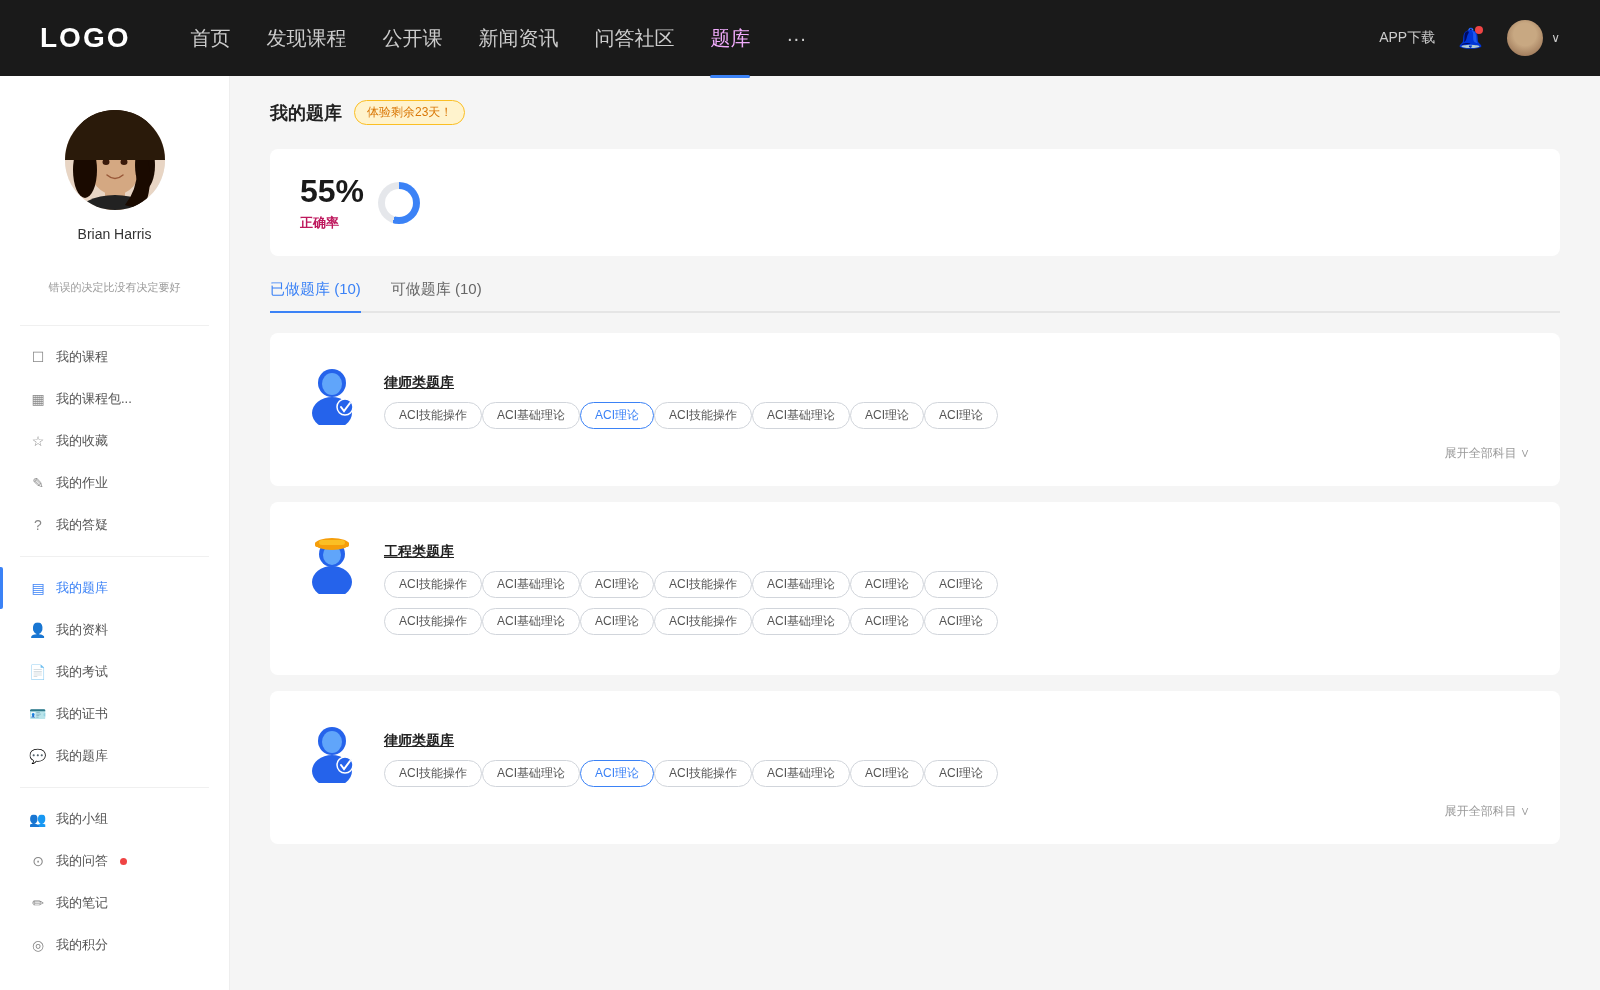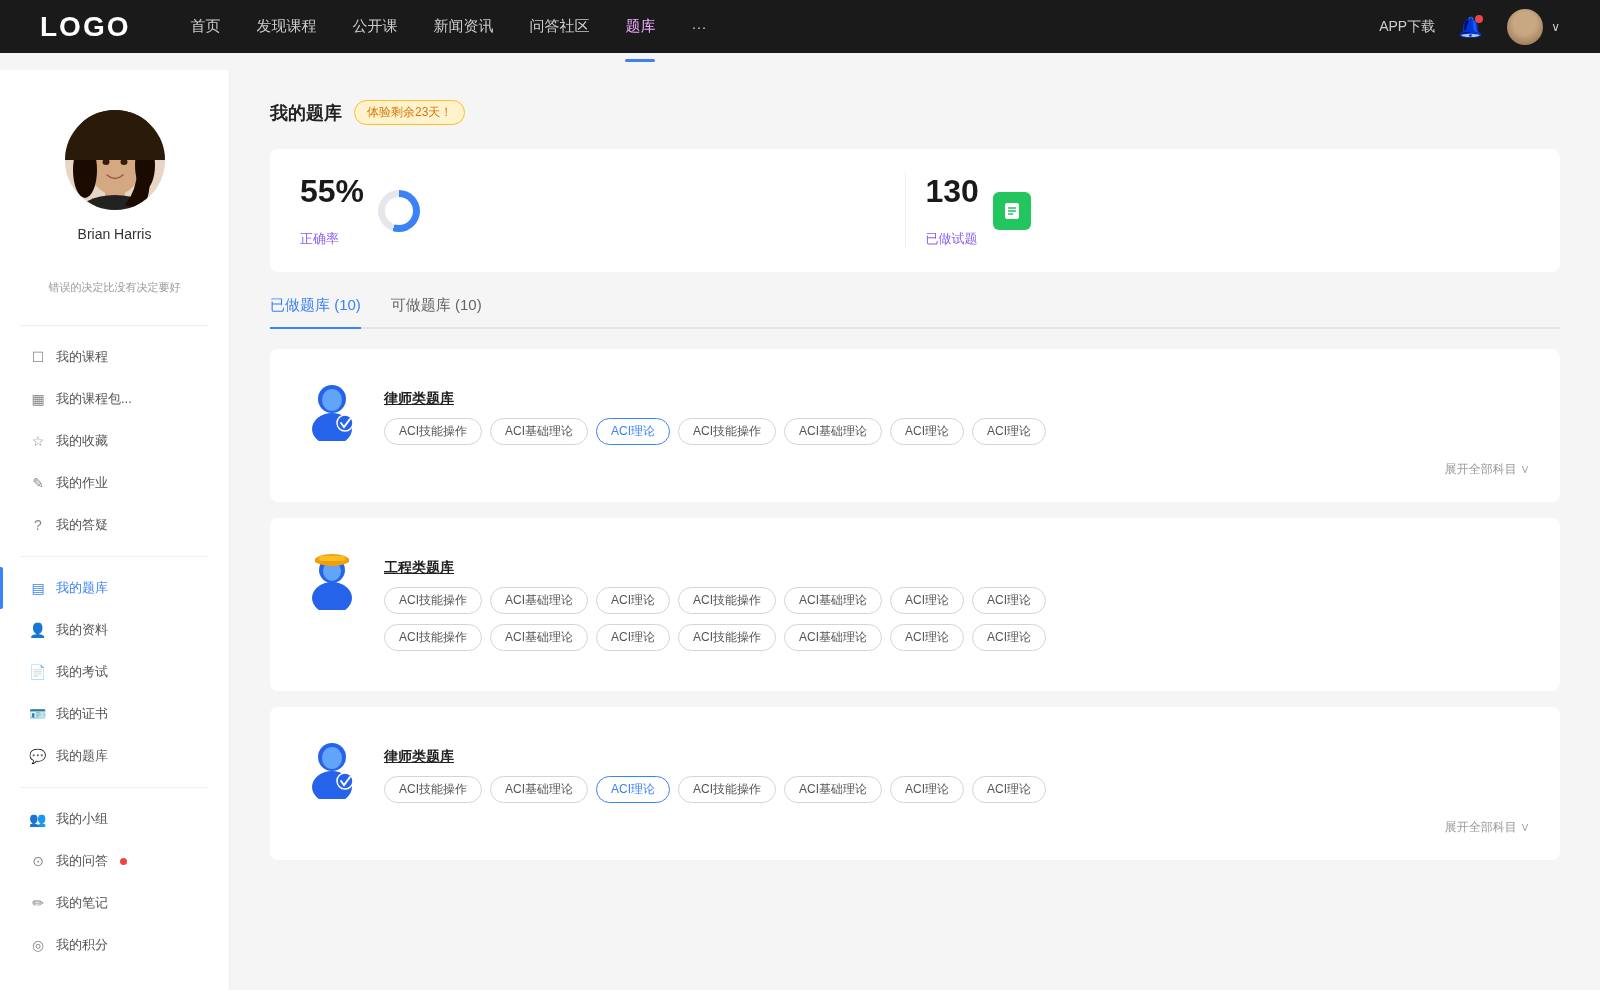--- a/index.html
+++ b/index.html
@@ -1,21 +1,21 @@
 <!DOCTYPE html>
 <html><head>
   <meta charset="utf-8">
   <style>
     * { box-sizing: border-box; margin: 0; padding: 0; }
     body { font-family: -apple-system, BlinkMacSystemFont, "PingFang SC", "Helvetica Neue", Arial, sans-serif; background: #f5f5f5; min-height: 990px; }
 
     
     .navbar {
       background: #1a1a1a;
-      height: 53px;
+      height: 76px;
       display: flex;
       align-items: center;
       padding: 0 40px;
       position: fixed;
       top: 0; left: 0; right: 0;
       z-index: 100;
     }
     .navbar-logo {
       color: white;
       font-size: 28px;
@@ -24,21 +24,21 @@
       margin-right: 60px;
     }
     .navbar-nav {
       display: flex;
       align-items: center;
       gap: 36px;
       flex: 1;
     }
     .nav-item {
       color: #ccc;
-      font-size: 15px;
+      font-size: 20px;
       cursor: pointer;
       position: relative;
     }
     .nav-item.active {
       color: #f0abfc;
     }
     .nav-item.active::after {
       content: '';
       position: absolute;
       bottom: -26px;
@@ -242,22 +242,23 @@
     }
     .stat-item:first-child { padding-left: 0; }
     .stat-item:last-child { border-right: none; }
     .stat-value {
       font-size: 32px;
       font-weight: 600;
       color: #1a1a1a;
     }
     .stat-label {
       font-size: 13px;
-      color: #8b5cf6;
-      margin-top: 20px;
+      color: #be185d;
+      margin-top: 4px;
+      font-weight: bold;
     }
     .stat-text-group { display: flex; flex-direction: column; }
 
     
     .tabs-row {
       display: flex;
       gap: 30px;
       margin-bottom: 20px;
       border-bottom: 2px solid #e5e5e5;
     }
@@ -301,21 +302,21 @@
     .bank-title {
       font-size: 14px;
       font-weight: 600;
       color: #222;
       margin-top: 17px;
       text-decoration: underline;
     }
     .tags-row {
       display: flex;
       flex-wrap: wrap;
-      gap: 8px;
+      gap: 0;
       margin-top: 10px;
     }
     .tag {
       border: 1px solid #d1d5db;
       border-radius: 20px;
       padding: 4px 14px;
       font-size: 12px;
       color: #555;
       cursor: pointer;
     }
@@ -542,34 +543,20 @@
       <div class="stat-item">
         <div class="stat-text-group">
           <span class="stat-value">55%</span>
           <span class="stat-label">正确率</span>
         </div>
         <div class="donut">
           <div class="donut-inner"></div>
         </div>
       </div>
 
-      <div class="stat-item">
-        <div class="stat-text-group">
-          <span class="stat-value">130</span>
-          <span class="stat-label">已做试题</span>
-        </div>
-        <div class="doc-icon">
-          <svg width="20" height="20" viewBox="0 0 20 20" fill="none">
-            <rect x="3" y="2" width="14" height="16" rx="2" fill="white"></rect>
-            <line x1="6" y1="7" x2="14" y2="7" stroke="#22c55e" stroke-width="1.5"></line>
-            <line x1="6" y1="10" x2="14" y2="10" stroke="#22c55e" stroke-width="1.5"></line>
-            <line x1="6" y1="13" x2="11" y2="13" stroke="#22c55e" stroke-width="1.5"></line>
-          </svg>
-        </div>
-      </div>
 
 
     </div>
 
     <div class="tabs-row">
       <span class="tab active">已做题库 (10)</span>
       <span class="tab">可做题库 (10)</span>
     </div>
 
     <div class="bank-card">

